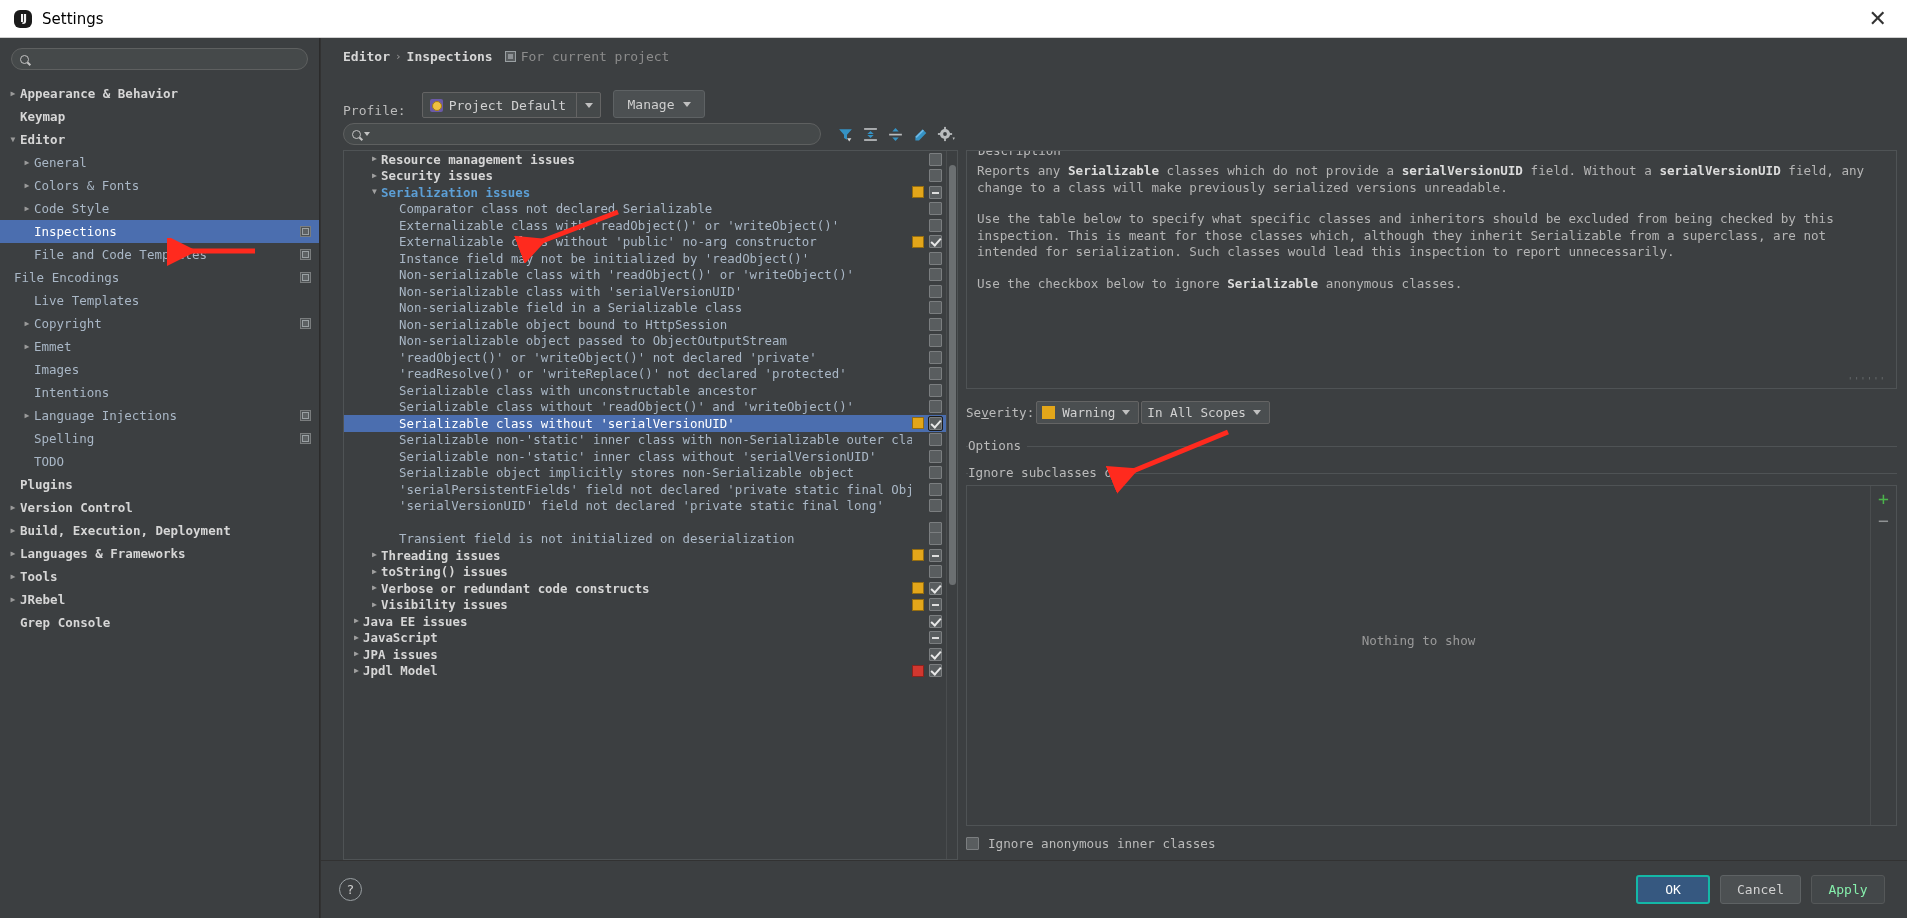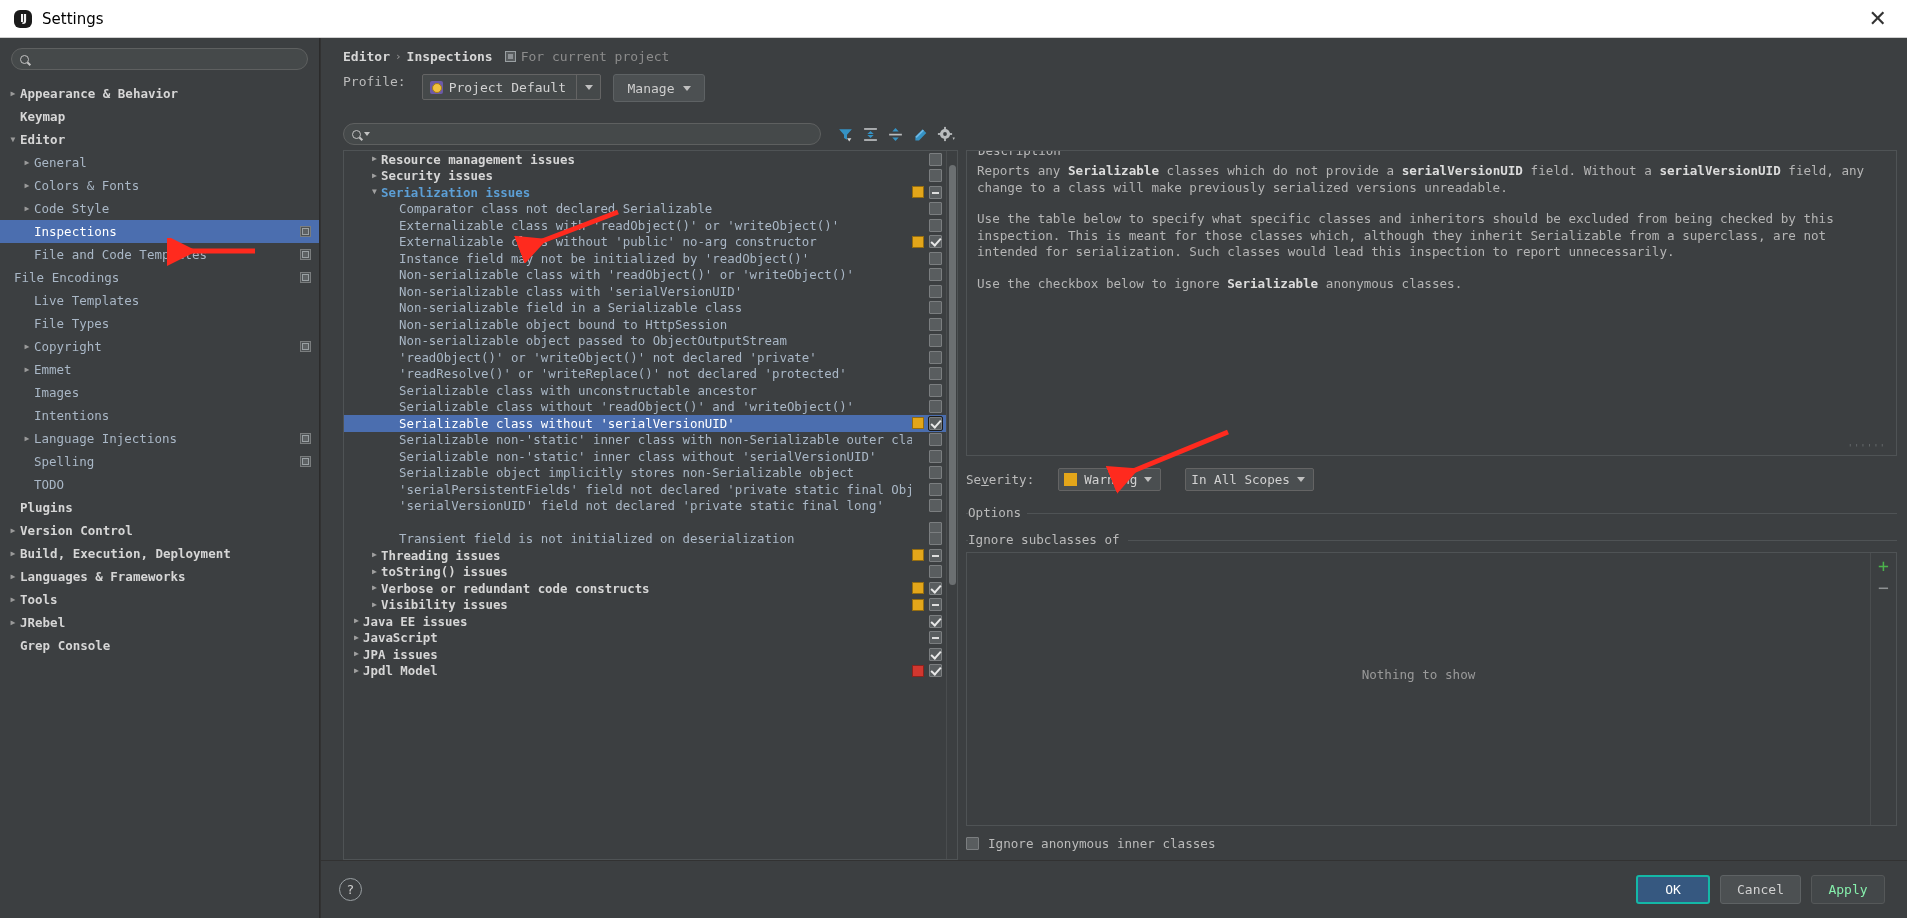--- a/index.html
+++ b/index.html
@@ -94,21 +94,21 @@
     width: 11px; height: 11px; margin: 0 5px 0 12px;
     border: 1px solid #9aa0a3; background: #575b5d; position: relative;
   }
   .bc-proj-icon::after {
     content:""; position:absolute; left:2px; top:2px;
     width:5px; height:5px; background:#8d9194;
   }
   .bc-note { color: #8c8c8c; font-weight: normal; }
 
   #profile-row {
-    height: 44px; display: flex; align-items: flex-start; padding-left: 22px; gap: 12px;
+    height: 44px; display: flex; align-items: flex-end; padding-left: 22px; gap: 12px;
   }
   #profile-label { font-size: 13px; color: #bbbbbb; margin-right: 4px; }
   #profile-combo {
     height: 26px; display: flex; align-items: center;
     border: 1px solid #646464; background: #45494a; border-radius: 2px;
   }
   #profile-combo .val {
     display: flex; align-items: center; gap: 6px; padding: 0 10px 0 7px;
     font-size: 13px; color: #d2d2d2; white-space: nowrap;
   }
@@ -200,35 +200,35 @@
   #tree-thumb {
     position: absolute; left: 2px; width: 7px; top: 14px; height: 420px;
     background: #6b6f71; border-radius: 4px;
   }
 
   
   #detail-col { flex: 1; display: flex; flex-direction: column; min-width: 0;
                 padding-top: 32px; min-height: 0; }
   #desc-box {
     border: 1px solid #4f5355; position: relative; flex: none;
-    height: 306px; padding: 12px 12px 0 10px; overflow: hidden;
+    height: 239px; padding: 12px 12px 0 10px; overflow: hidden;
   }
   #desc-title {
     position: absolute; top: -8px; left: 6px; background: #3c3f41;
     padding: 0 5px; font-size: 12.5px; color: #bbbbbb;
   }
   #desc-text { font-size: 12.6px; line-height: 16.5px; color: #b5b5b5; }
   #desc-text b { color: #dcdcdc; font-family: "DejaVu Sans Mono", monospace; }
   #desc-text p { margin-bottom: 15px; }
   #desc-grip {
     position: absolute; right: 10px; bottom: 2px; font-size: 9px;
     color: #6d7173; letter-spacing: 1px;
   }
 
-  #sev-row { display: flex; align-items: center; gap: 24px; height: 34px;
+  #sev-row { display: flex; align-items: center; gap: 2px; height: 34px;
              margin-top: 6px; }
   #sev-label { font-size: 12.6px; color: #bbbbbb; }
   #sev-label u { text-decoration: underline; }
   .combo {
     height: 23px; border: 1px solid #646464; border-radius: 2px;
     background: #4a4e50; display: flex; align-items: center; gap: 7px;
     padding: 0 8px 0 5px; font-size: 12.6px; color: #d2d2d2;
   }
   .sev-swatch { width: 13px; height: 13px; flex: none; }
 
@@ -342,24 +342,20 @@
           <span class="nav-badge"></span>
         </div>
         <div class="nav-row" style="">
           <span class="nav-arrow">&nbsp;</span>
           <span class="nav-label child">File Encodings</span>
           <span class="nav-badge"></span>
         </div>
         <div class="nav-row" style="padding-left: 20px;">
           <span class="nav-arrow">&nbsp;</span>
           <span class="nav-label child">Live Templates</span>
-        </div>
-        <div class="nav-row" style="padding-left: 20px;">
-          <span class="nav-arrow">&nbsp;</span>
-          <span class="nav-label child">File Types</span>
         </div>
         <div class="nav-row" style="padding-left: 20px;">
           <span class="nav-arrow">▶</span>
           <span class="nav-label child">Copyright</span>
           <span class="nav-badge"></span>
         </div>
         <div class="nav-row" style="padding-left: 20px;">
           <span class="nav-arrow">▶</span>
           <span class="nav-label child">Emmet</span>
         </div>

